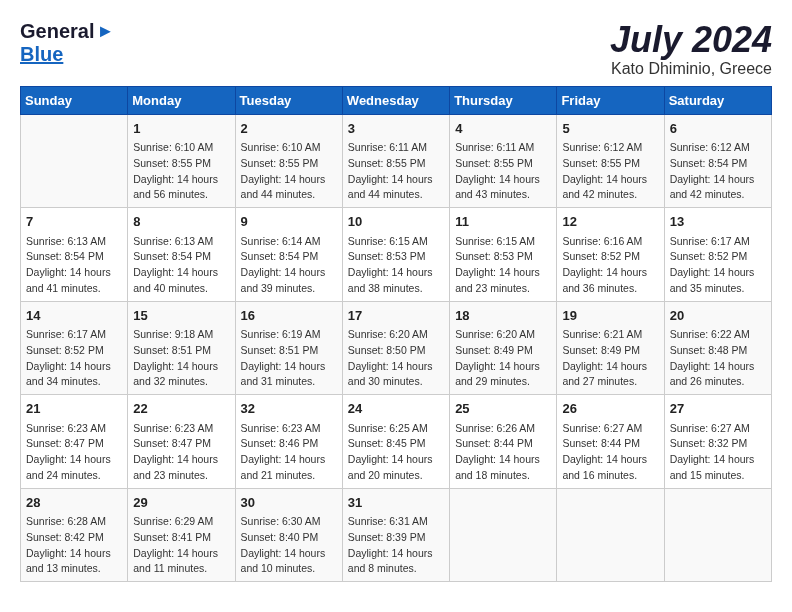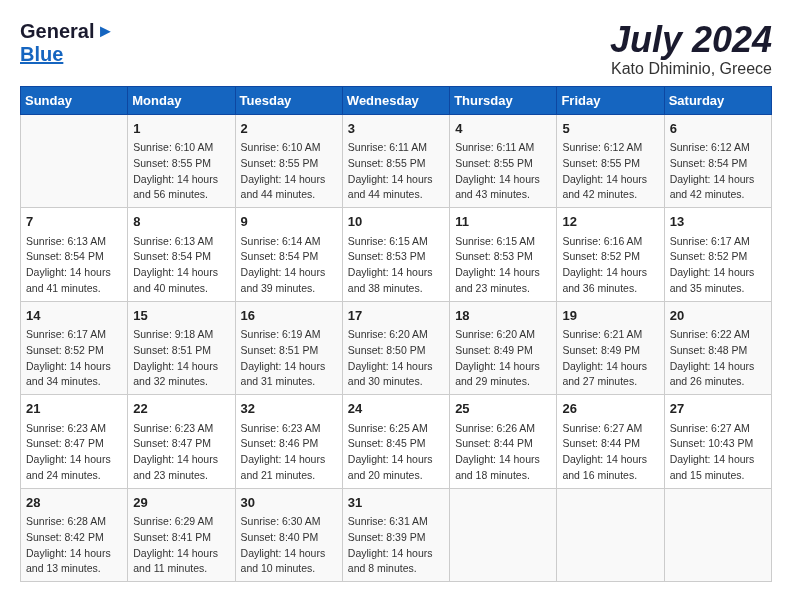--- a/index.html
+++ b/index.html
@@ -290,21 +290,21 @@
         <td>
           <div class="day-number">26</div>
           <div class="cell-content">Sunrise: 6:27 AM</div>
           <div class="cell-content">Sunset: 8:44 PM</div>
           <div class="cell-content">Daylight: 14 hours</div>
           <div class="cell-content">and 16 minutes.</div>
         </td>
         <td>
           <div class="day-number">27</div>
           <div class="cell-content">Sunrise: 6:27 AM</div>
-          <div class="cell-content">Sunset: 10:43 PM</div>
+          <div class="cell-content">Sunset: 8:32 PM</div>
           <div class="cell-content">Daylight: 14 hours</div>
           <div class="cell-content">and 15 minutes.</div>
         </td>
       </tr>
       <tr>
         <td>
           <div class="day-number">28</div>
           <div class="cell-content">Sunrise: 6:28 AM</div>
           <div class="cell-content">Sunset: 8:42 PM</div>
           <div class="cell-content">Daylight: 14 hours</div>

